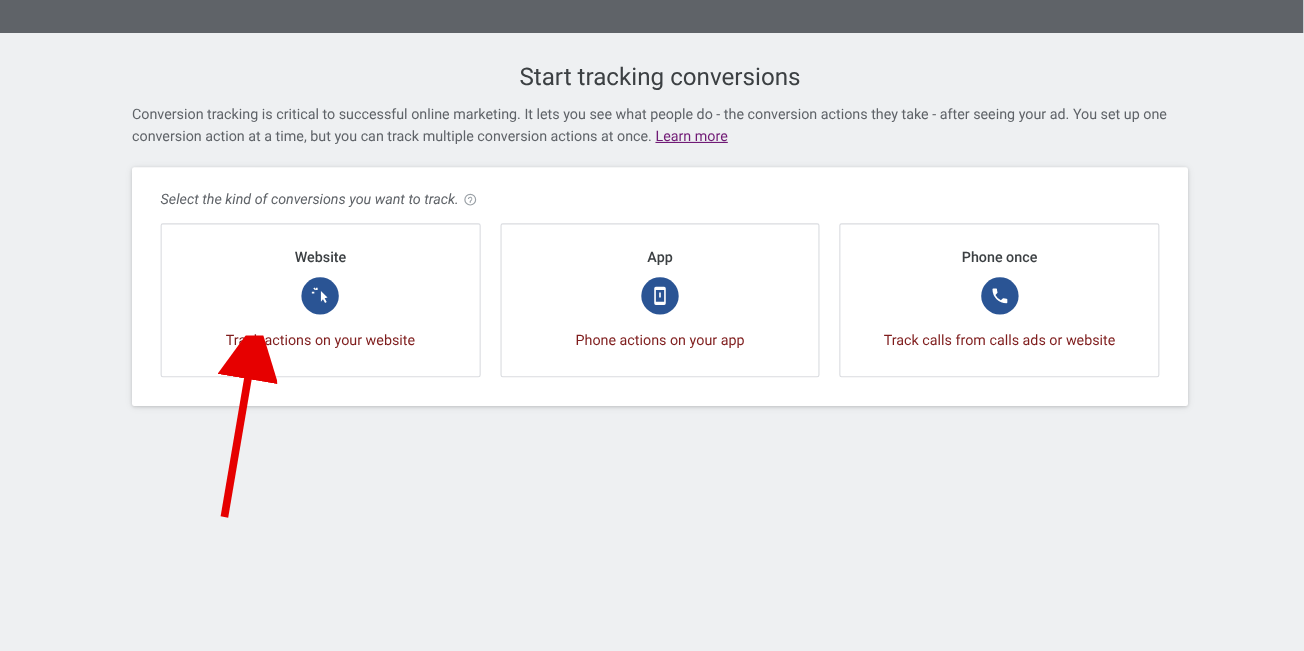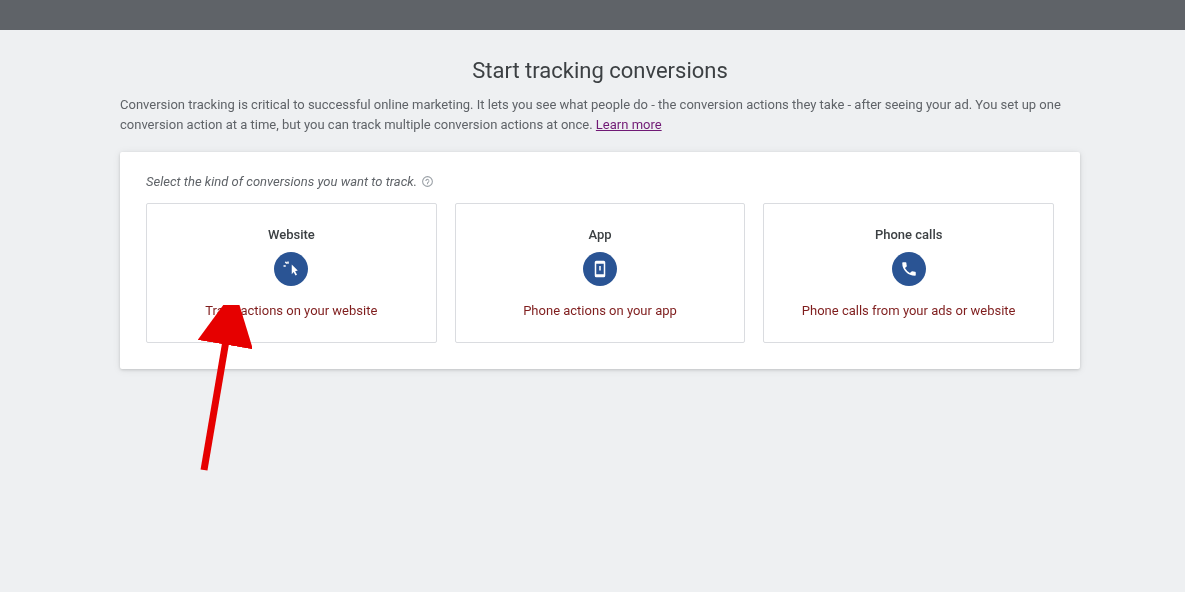--- a/index.html
+++ b/index.html
@@ -148,27 +148,27 @@
         <div class="opt-title">App</div>
         <div class="opt-icon">
           <svg width="18" height="18" viewBox="0 0 24 24">
               <path d="M17 1H7a2 2 0 00-2 2v18a2 2 0 002 2h10a2 2 0 002-2V3a2 2 0 00-2-2zm0 18H7V5h10v14zM11 8h2v6h-2V8z"></path>
             </svg>
         </div>
         <div class="opt-desc">Phone actions on your app</div>
       </div>
 
       <div class="option">
-        <div class="opt-title">Phone calls</div>
+        <div class="opt-title">Phone once</div>
         <div class="opt-icon">
           <svg width="18" height="18" viewBox="0 0 24 24">
               <path d="M6.62 10.79a15.05 15.05 0 006.59 6.59l2.2-2.2a1 1 0 011.05-.24 11.36 11.36 0 003.54.57 1 1 0 011 1V20a1 1 0 01-1 1A17 17 0 013 4a1 1 0 011-1h3.49a1 1 0 011 1 11.36 11.36 0 00.57 3.54 1 1 0 01-.24 1.05l-2.2 2.2z"></path>
             </svg>
         </div>
-        <div class="opt-desc">Phone calls from your ads or website</div>
+        <div class="opt-desc">Track calls from calls ads or website</div>
       </div>
 
 
     </div>
   </div>
 </div>
 
 <svg class="arrow" width="60" height="170" viewBox="0 0 60 170">
   <defs>
     <marker id="arrh" markerWidth="8" markerHeight="8" refX="4" refY="4" orient="auto">

